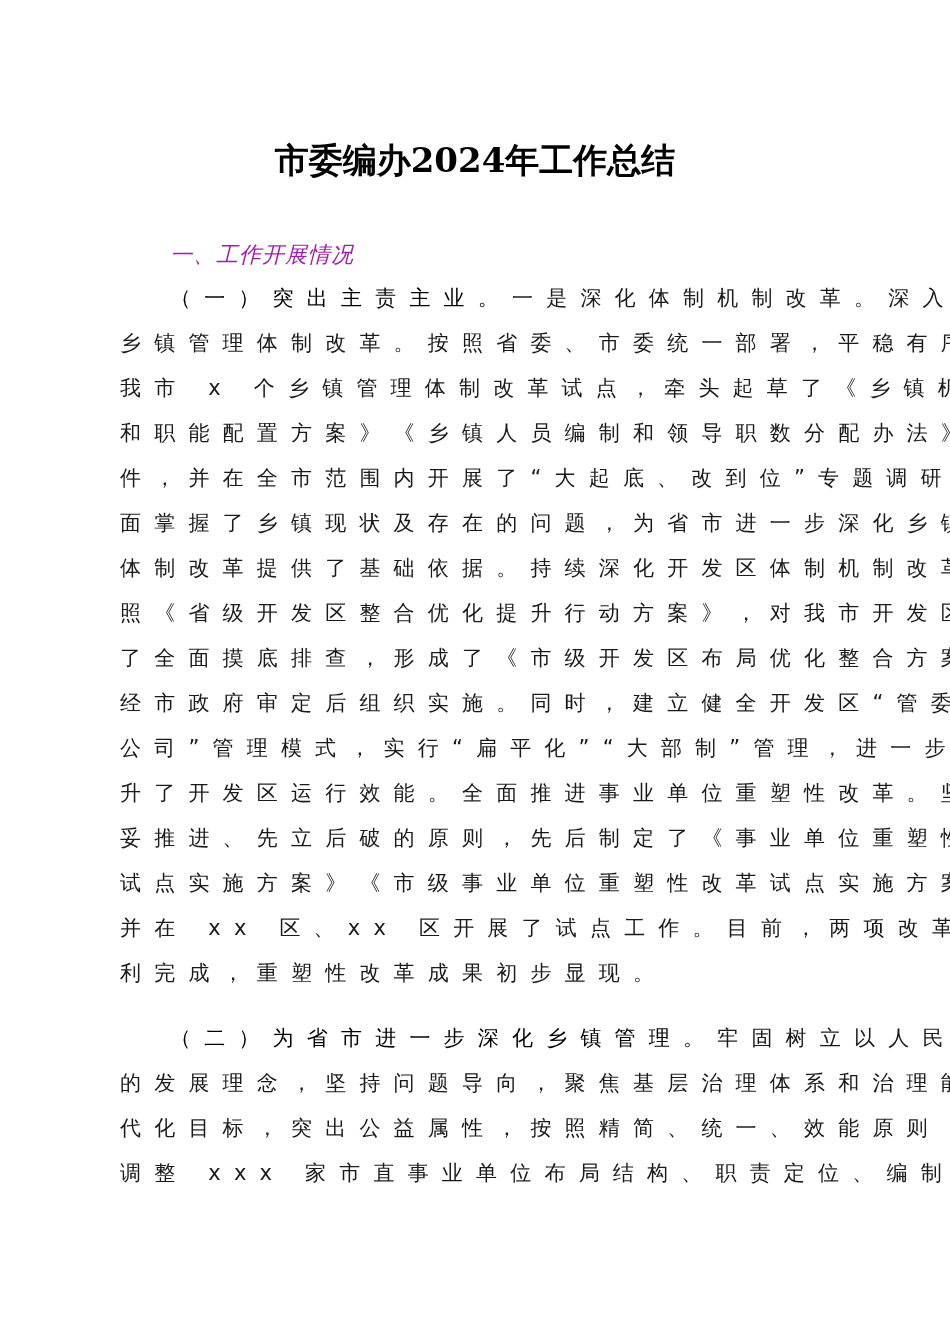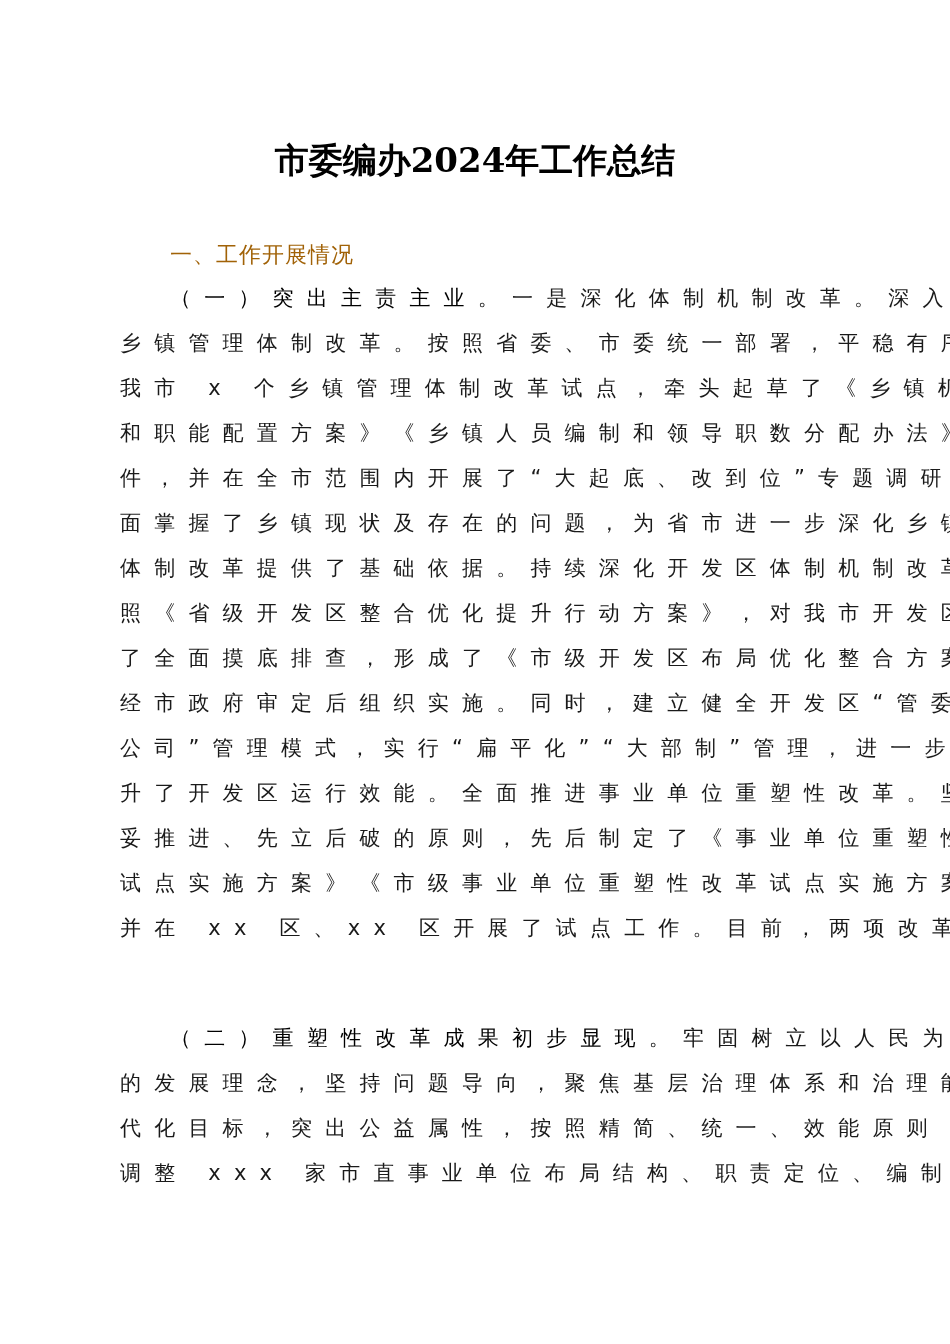--- a/index.html
+++ b/index.html
@@ -35,21 +35,22 @@
     color: #000000;
   }
   .section-heading {
     position: absolute;
     left: 170px;
     top: 238px;
     font-family: "DejaVu Sans", "Liberation Sans", sans-serif;
     font-size: 22px;
     line-height: 34px;
     letter-spacing: 1px;
-    color: #a16207;
+    color: #a21caf;
+    font-style: italic;
   }
   .body-block {
     position: absolute;
     left: 120px;
     width: 704px;
   }
   .line {
     display: block;
     height: 45px;
     line-height: 45px;
@@ -86,22 +87,23 @@
     <div class="line">面掌握了乡镇现状及存在的问题，为省市进一步深化乡镇管理</div>
     <div class="line">体制改革提供了基础依据。持续深化开发区体制机制改革。对</div>
     <div class="line">照《省级开发区整合优化提升行动方案》，对我市开发区进行</div>
     <div class="line">了全面摸底排查，形成了《市级开发区布局优化整合方案》，</div>
     <div class="line">经市政府审定后组织实施。同时，建立健全开发区“管委会＋</div>
     <div class="line">公司”管理模式，实行“扁平化”“大部制”管理，进一步提</div>
     <div class="line">升了开发区运行效能。全面推进事业单位重塑性改革。坚持稳</div>
     <div class="line">妥推进、先立后破的原则，先后制定了《事业单位重塑性改革</div>
     <div class="line">试点实施方案》《市级事业单位重塑性改革试点实施方案》，</div>
     <div class="line">并在 xx 区、xx 区开展了试点工作。目前，两项改革试点已经顺</div>
+    <div class="line">利完成，重塑性改革成果初步显现。</div>
   </div>
 
   <div class="body-block" style="top:1016px;">
-    <div class="line indent"><span class="lead">（二）重塑性改革成果初步显现。</span><span>牢固树立以人民为中心</span></div>
+    <div class="line indent"><span class="lead">（二）为省市进一步深化乡镇管理。</span><span>牢固树立以人民为中心</span></div>
     <div class="line">的发展理念，坚持问题导向，聚焦基层治理体系和治理能力现</div>
     <div class="line">代化目标，突出公益属性，按照精简、统一、效能原则，同步</div>
     <div class="line">调整 xxx 家市直事业单位布局结构、职责定位、编制数量。其</div>
   </div>
 
 </div>
 
 </body></html>

